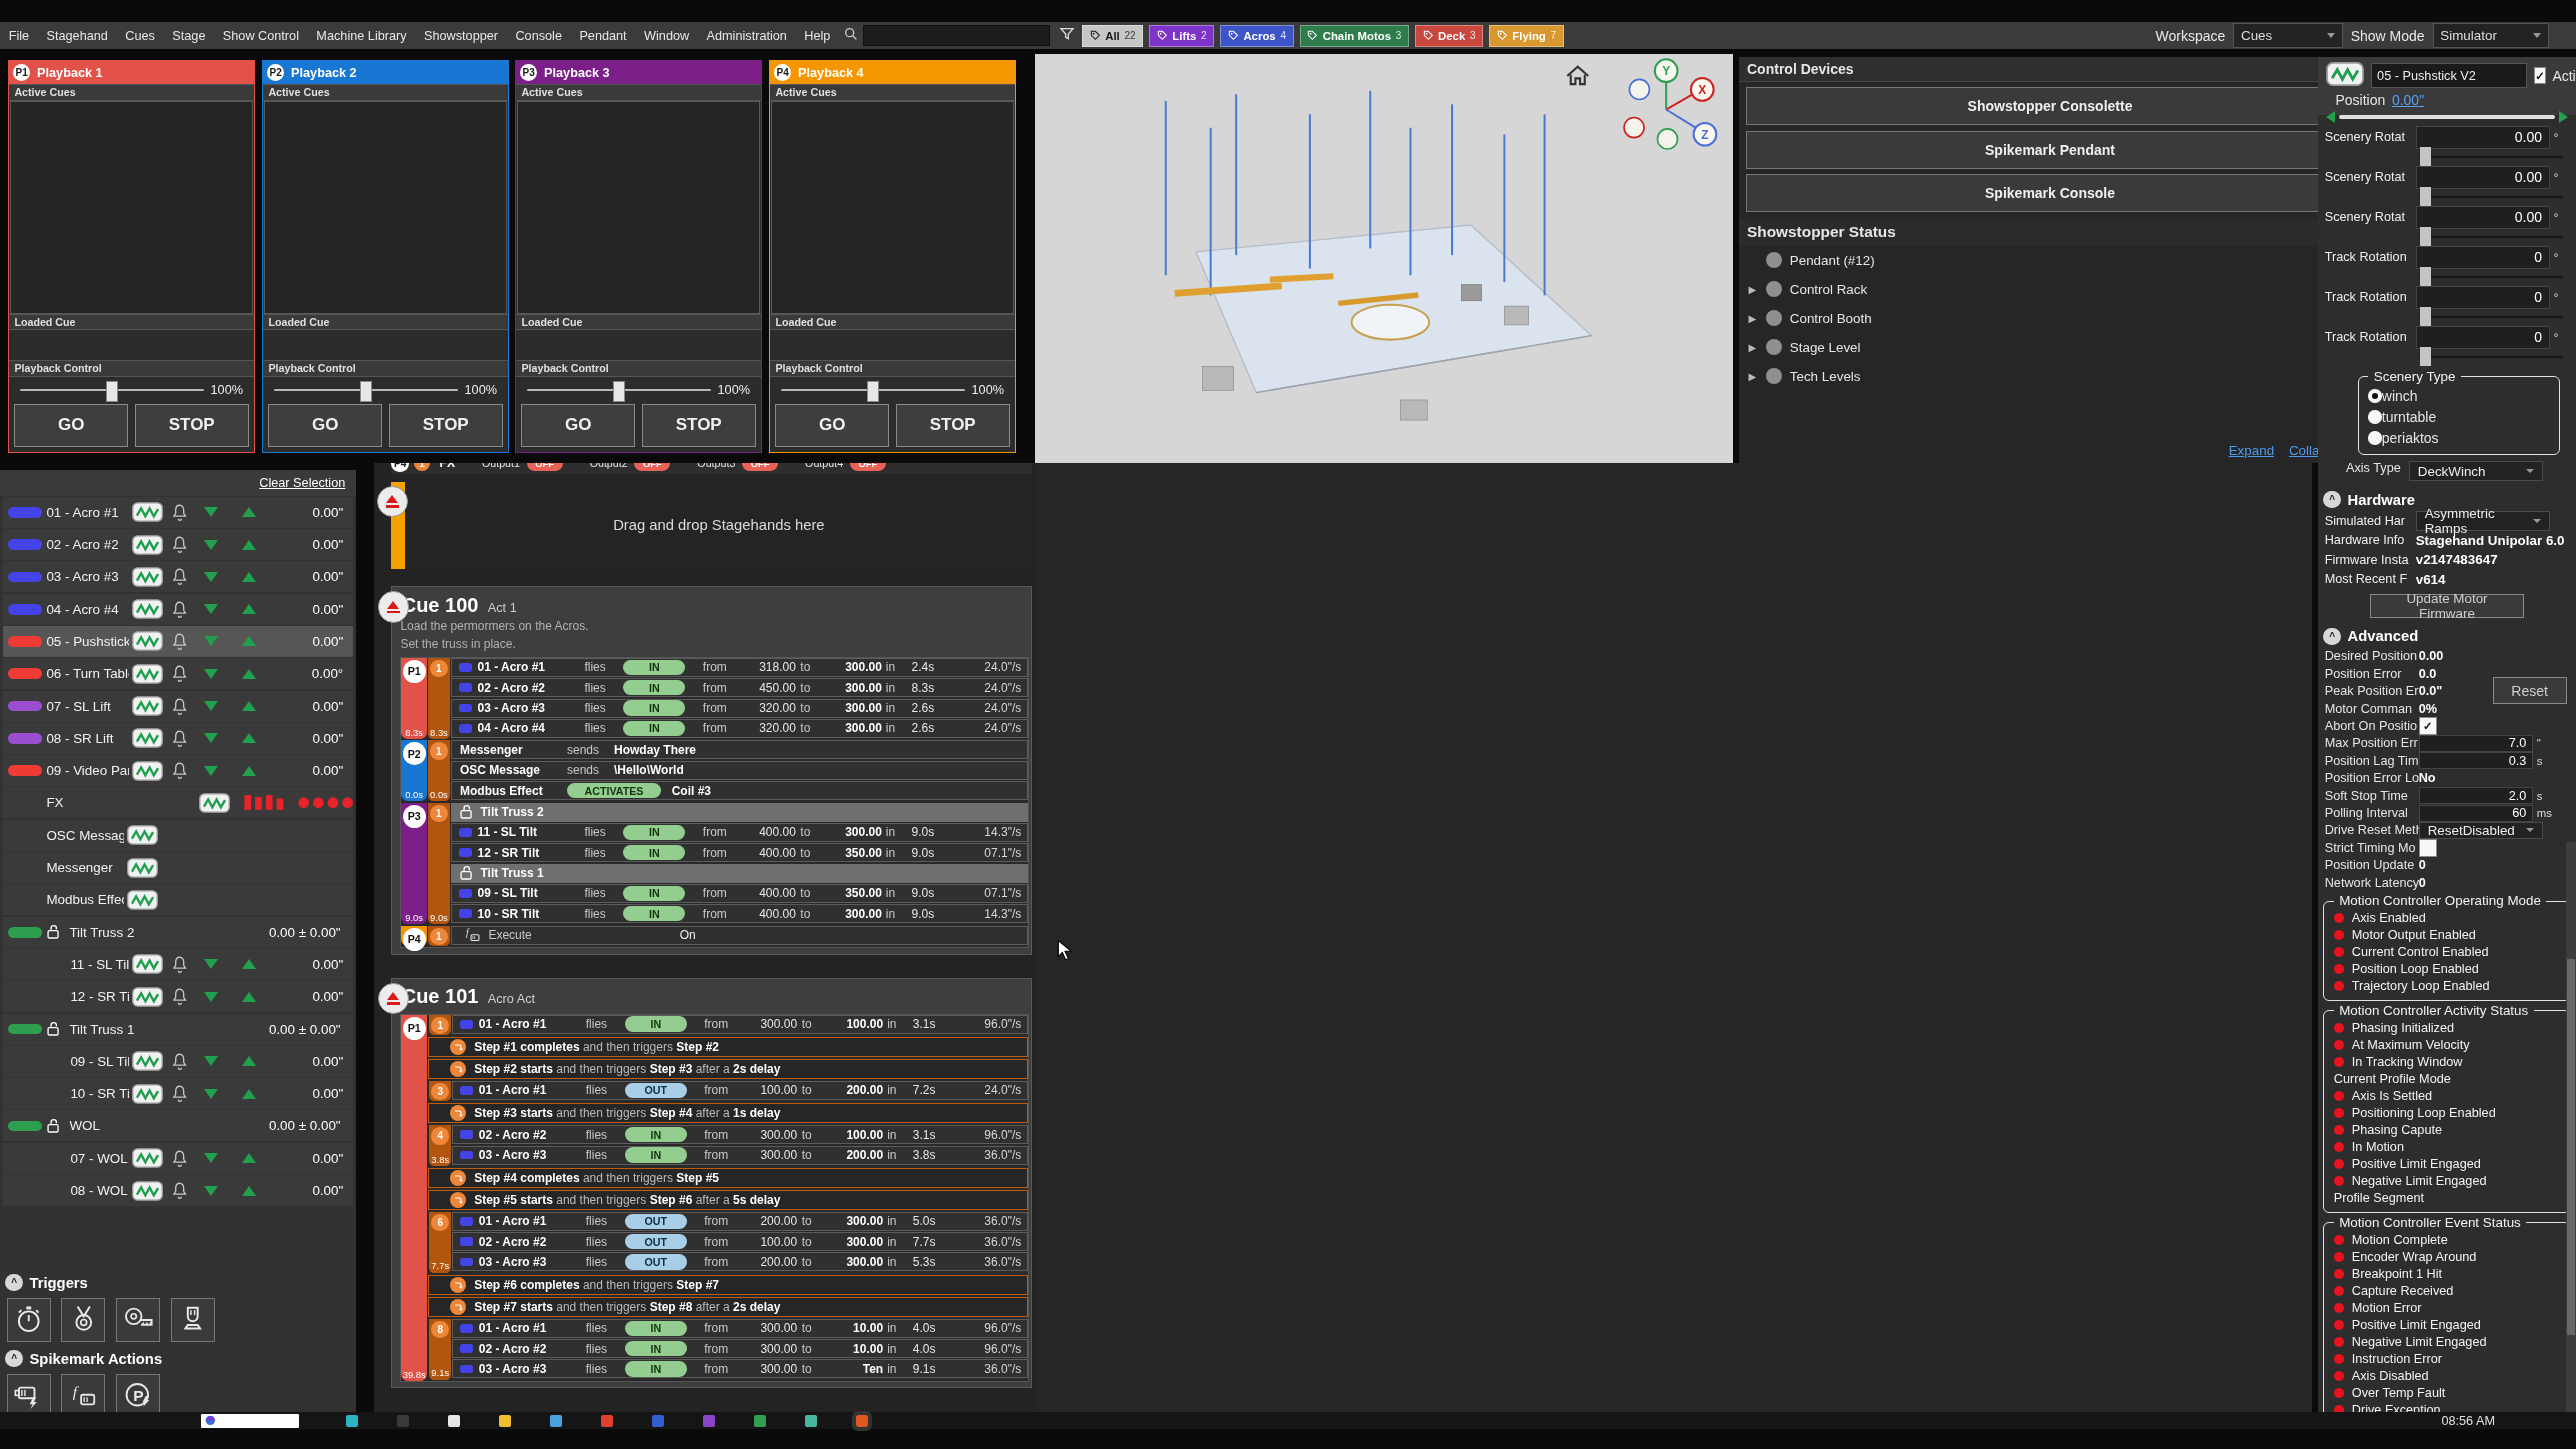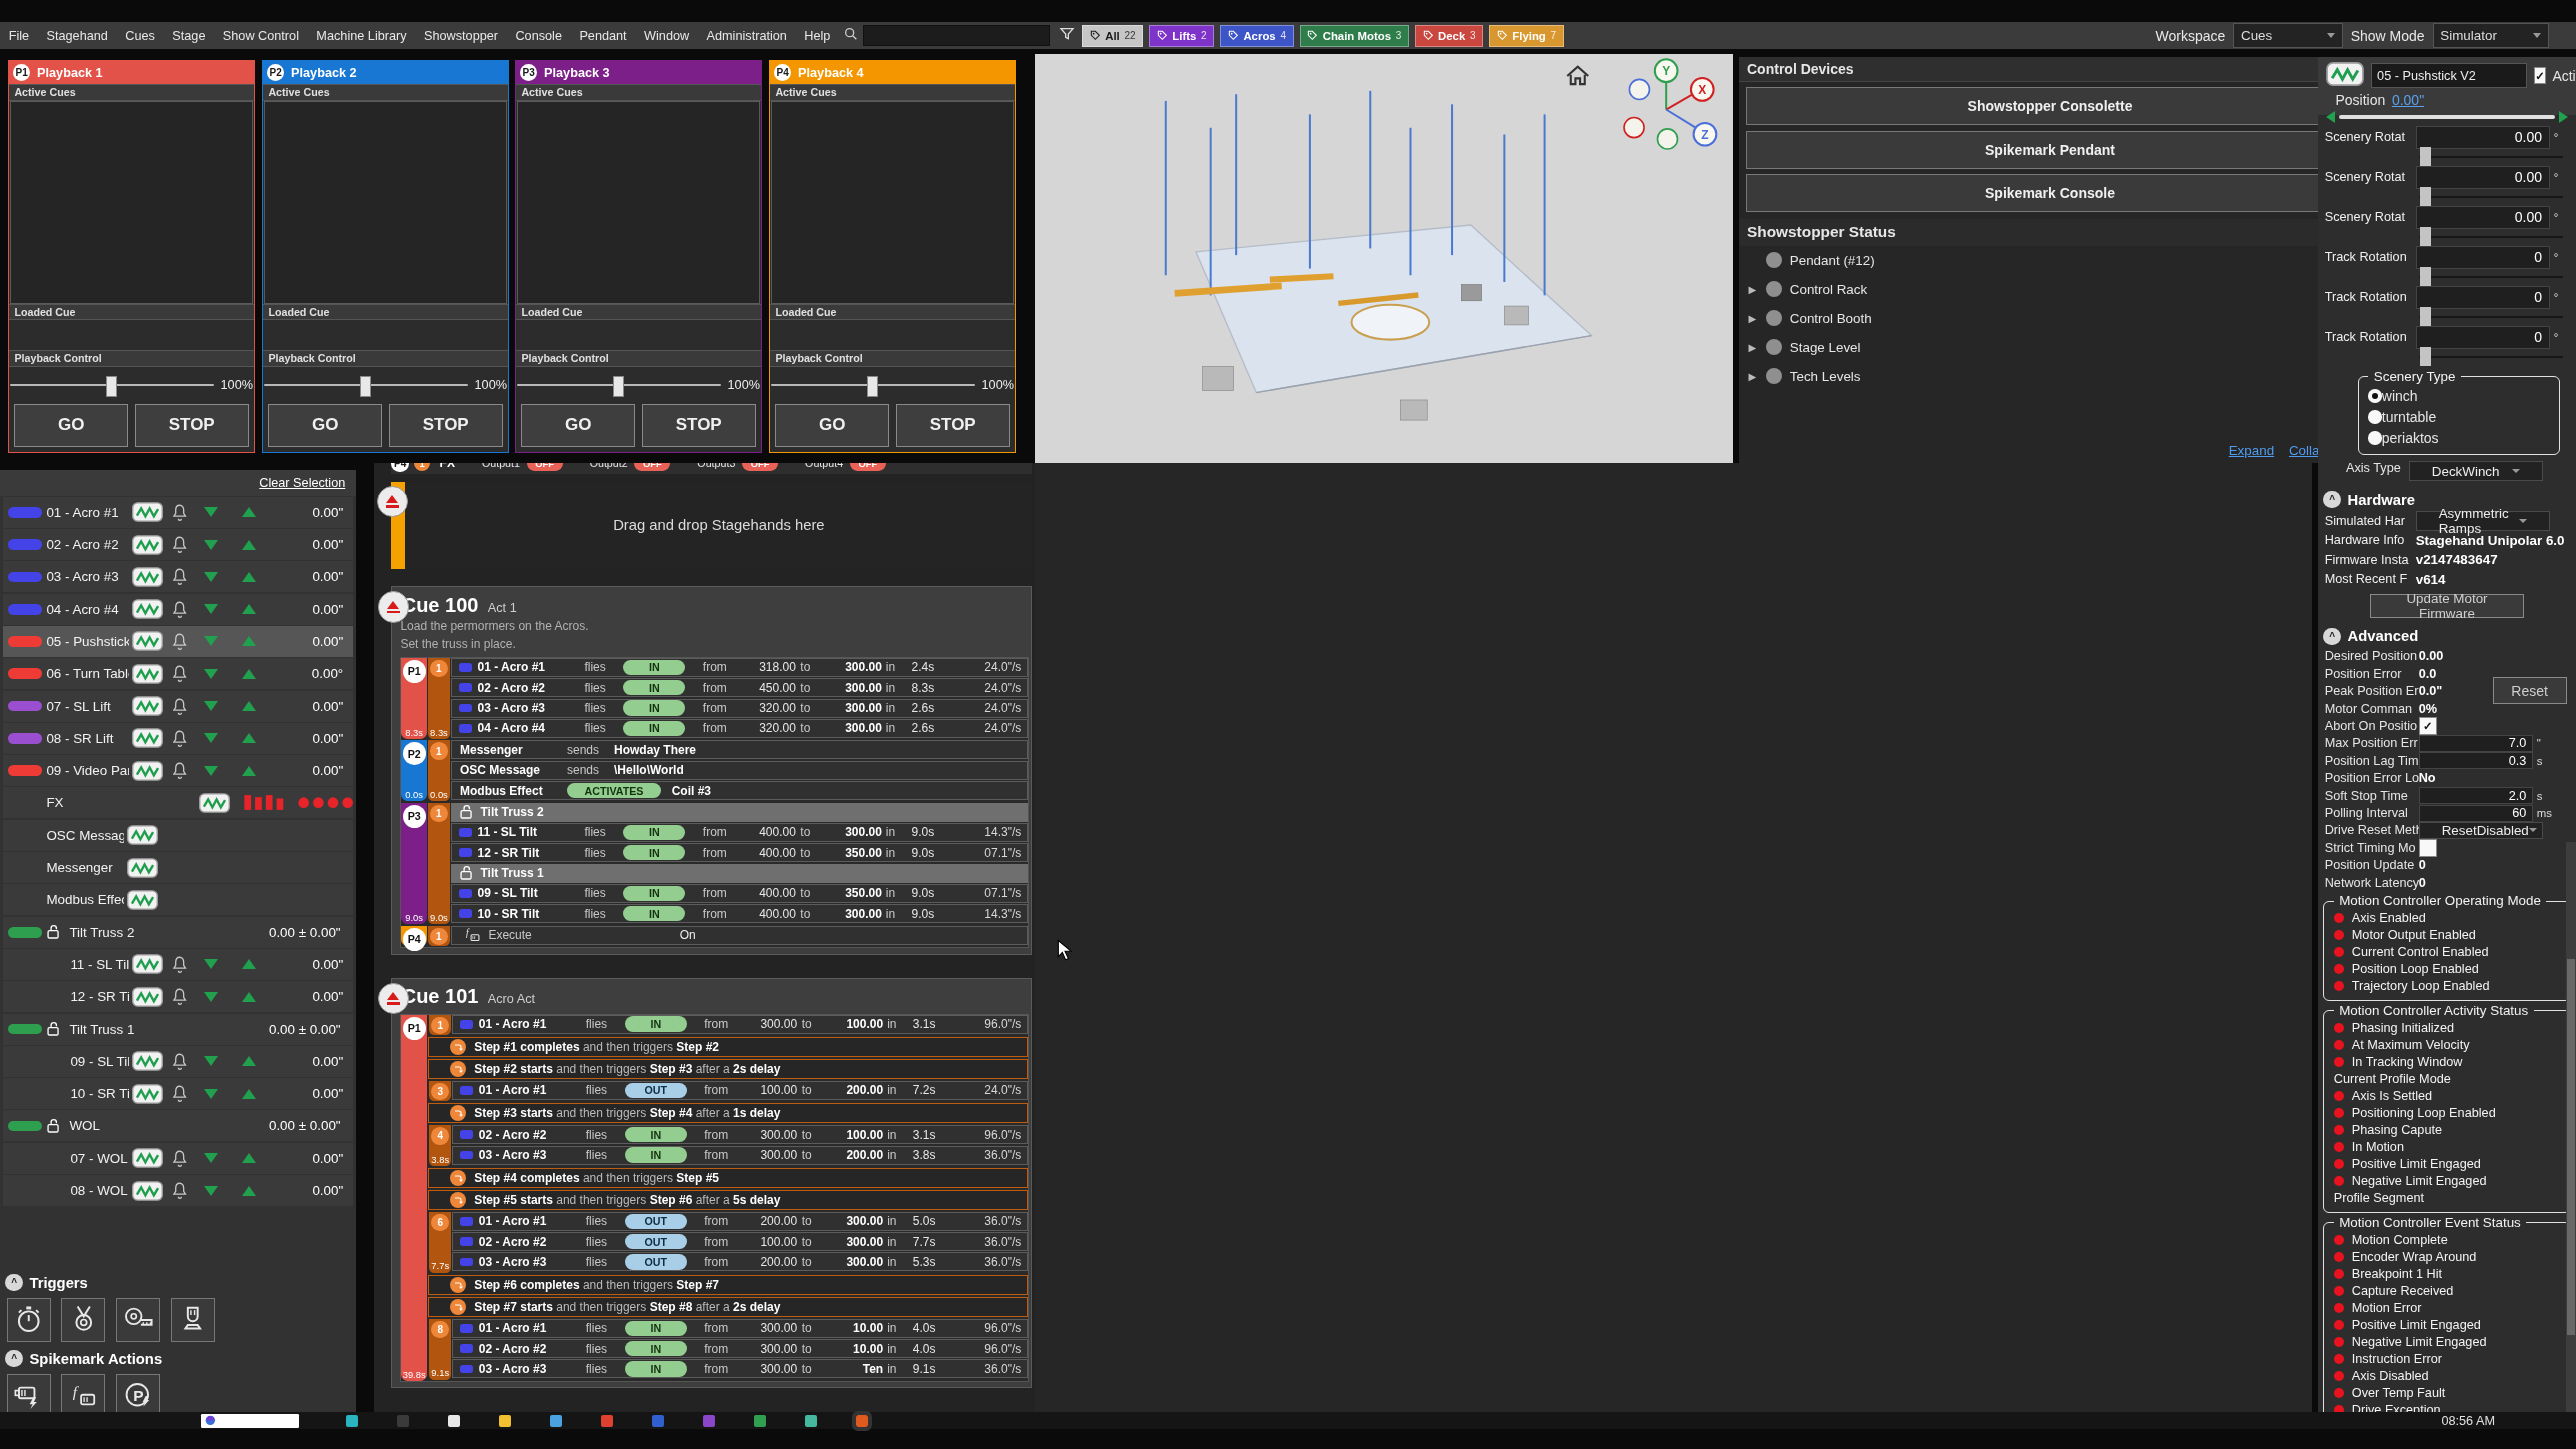--- a/index.html
+++ b/index.html
@@ -26,21 +26,21 @@
   .pb{position:absolute;top:60px;width:247px;height:393px;border:1.3px solid var(--c);
       background:#2c2c2c;box-sizing:border-box;display:flex;flex-direction:column;}
   .pb-head{height:23px;background:var(--c);display:flex;align-items:center;gap:6.7px;padding-left:4px;flex:0 0 auto;}
   .pb-circle{width:17.4px;height:17.4px;border-radius:50%;background:#fff;color:#1a1a1a;font-weight:bold;
       font-size:10px;display:flex;align-items:center;justify-content:center;}
   .pb-title{color:#fff;font-weight:bold;font-size:12.7px;}
   .pb-label{height:14.8px;background:#3a3a3a;color:#e0e0e0;font-weight:bold;font-size:10.7px;
       display:flex;align-items:center;padding-left:5.4px;border-top:0.7px solid #555;border-bottom:0.7px solid #555;flex:0 0 auto;}
   .pb-active{flex:1;background:#252525;margin:0 1.3px;border:0.7px solid #5a5a5a;}
   .pb-loaded{height:29.5px;background:#2c2c2c;flex:0 0 auto;}
-  .pb-slider{height:37px;display:flex;align-items:center;gap:6.7px;padding:0 1px;flex:0 0 auto;}
+  .pb-slider{height:27px;display:flex;align-items:center;gap:6.7px;padding:0 11px;flex:0 0 auto;}
   .pb-track{position:relative;flex:1;height:2.7px;background:#b9b9b9;border-radius:1.3px;}
   .pb-thumb{position:absolute;left:47%;top:-8px;width:9.4px;height:19px;background:#e8e8e8;border:0.7px solid #888;}
   .pb-pct{font-size:12.7px;color:#eee;}
   .pb-btns{height:43px;display:flex;gap:6.7px;padding:0 5.4px 5.4px 5.4px;flex:0 0 auto;}
   .pb-btn{flex:1;background:#3e3e3e;border:0.7px solid #8a8a8a;color:#f0f0f0;font-weight:bold;
       font-size:17px;display:flex;align-items:center;justify-content:center;font-family:inherit;}
   
   .viewport{position:absolute;left:1035px;top:54px;width:698px;height:409px;background:#d6d6d6;}
   
   .devices{position:absolute;left:1739px;top:57px;width:622px;height:406px;background:#262626;}
@@ -161,21 +161,21 @@
   .gbox-title{position:absolute;top:-8.7px;left:9.4px;background:#2d2d2d;padding:0 5.4px;font-size:13.4px;color:#f2f2f2;white-space:nowrap;}
   .scenery{margin:12px 16px 0 40px;}
   .radio-row{display:flex;align-items:center;height:21px;font-size:14px;text-align:center;}
   .radio{width:13.4px;height:13.4px;border-radius:50%;background:#f8f8f8;display:flex;align-items:center;justify-content:center;}
   .radio .in{width:6.7px;height:6.7px;border-radius:50%;background:#111;}
   .axis-row{display:flex;align-items:flex-start;gap:8px;margin:6.7px 0 0 28px;}
   .insp-sec{display:flex;align-items:center;gap:6.7px;margin:9.4px 0 2.7px 5.4px;font-weight:bold;font-size:14.8px;color:#fff;}
   .hwrow{display:flex;align-items:center;height:19.5px;padding:0 6.7px;}
   .hwrow .v{font-weight:bold;color:#fff;font-size:13.4px;white-space:nowrap;}
   .ddsm{width:134px;height:20px;background:#222;border:0.7px solid #4a4a4a;display:flex;align-items:center;
-      justify-content:space-between;padding:0 22px;font-size:13.4px;color:#eee;box-sizing:border-box;}
+      justify-content:space-between;padding:0 8px;font-size:13.4px;color:#eee;box-sizing:border-box;}
   .ddsm .caret{width:0;height:0;border-left:4px solid transparent;border-right:4px solid transparent;border-top:4.7px solid #999;}
   .btn{background:#3a3a3a;border:0.7px solid #8a8a8a;color:#cfcfcf;font-size:13.4px;display:flex;
       align-items:center;justify-content:center;font-family:inherit;}
   .updbtn{width:154px;height:24px;margin:5.4px auto 0 auto;}
   .advwrap{position:relative;}
   .advrow{display:flex;align-items:center;height:17.4px;padding:0 6.7px;}
   .advrow .lbl{flex:0 0 94px;white-space:nowrap;overflow:hidden;}
   .advrow .txt{color:#fff;font-weight:bold;}
   .inbox{width:114px;height:17px;background:#1f1f1f;border:0.7px solid #444;color:#fff;display:flex;
       align-items:center;justify-content:flex-end;padding-right:5.4px;box-sizing:border-box;font-size:12.7px;}

